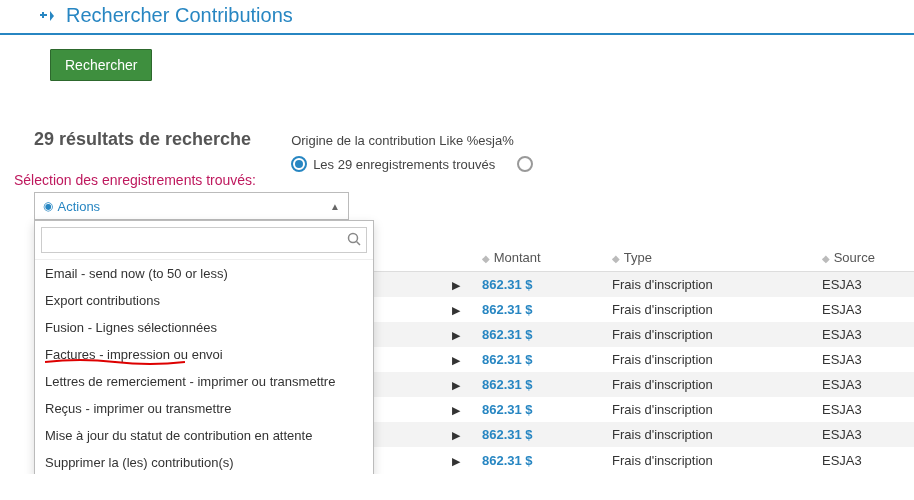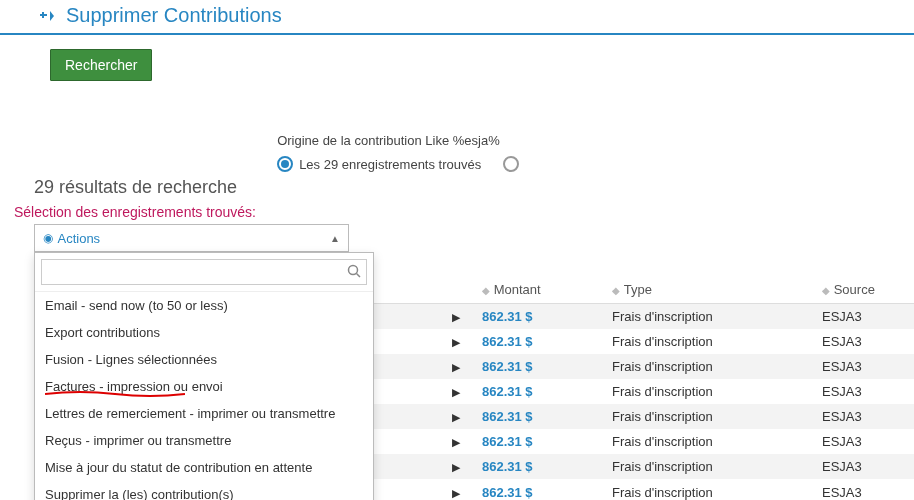--- a/index.html
+++ b/index.html
@@ -43,23 +43,22 @@
   .spacer { height: 28px; }
   .results-row {
     display: flex;
     align-items: flex-start;
     padding: 0 20px 0 34px;
     gap: 40px;
   }
   .results-title {
     font-size: 18px;
     color: #555;
-    font-weight: 400;
+    font-weight: 700;
     margin-bottom: 6px;
-    margin-top: 48px;
   }
   .right-filter {
     padding-top: 4px;
     font-size: 13px;
     color: #444;
   }
   .radio-row {
     margin-top: 8px;
     display: flex;
     gap: 22px;
@@ -228,21 +227,21 @@
 
 
 
 <div class="accordion-header">
   <span class="collapse-icon">
     <svg width="18" height="14" viewBox="0 0 18 14">
         <path d="M0 6 h7 M3 3 v6" stroke="#2786c2" stroke-width="2" fill="none"></path>
         <path d="M10 2 l4 5 l-4 5 z" fill="#2786c2"></path>
       </svg>
   </span>
-  <span class="accordion-title">Supprimer Contributions</span>
+  <span class="accordion-title">Rechercher Contributions</span>
 </div>
 
 <button class="search-btn">Rechercher</button>
 
 <div class="spacer"></div>
 
 <div class="results-row">
   <div>
     <div class="results-title">29 résultats de recherche</div>
   </div>

